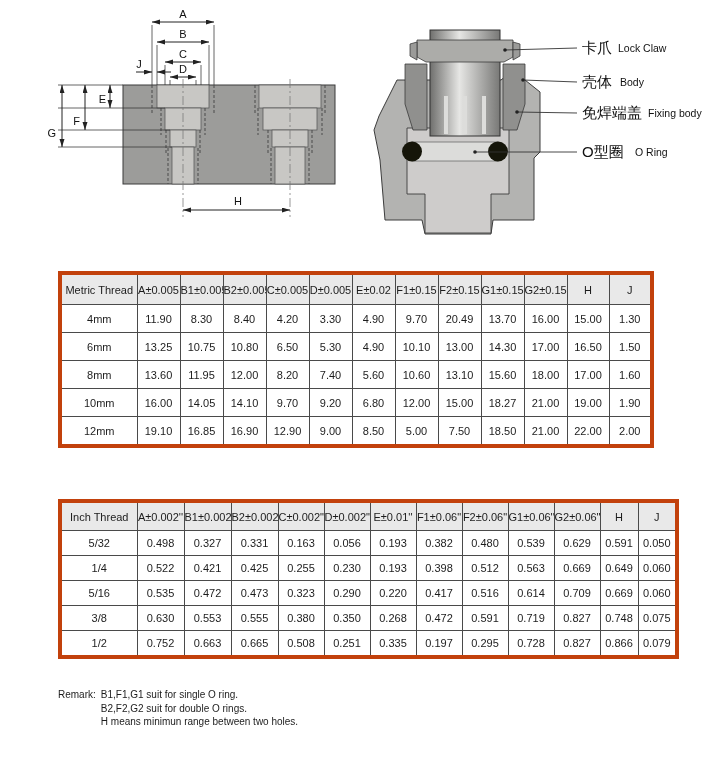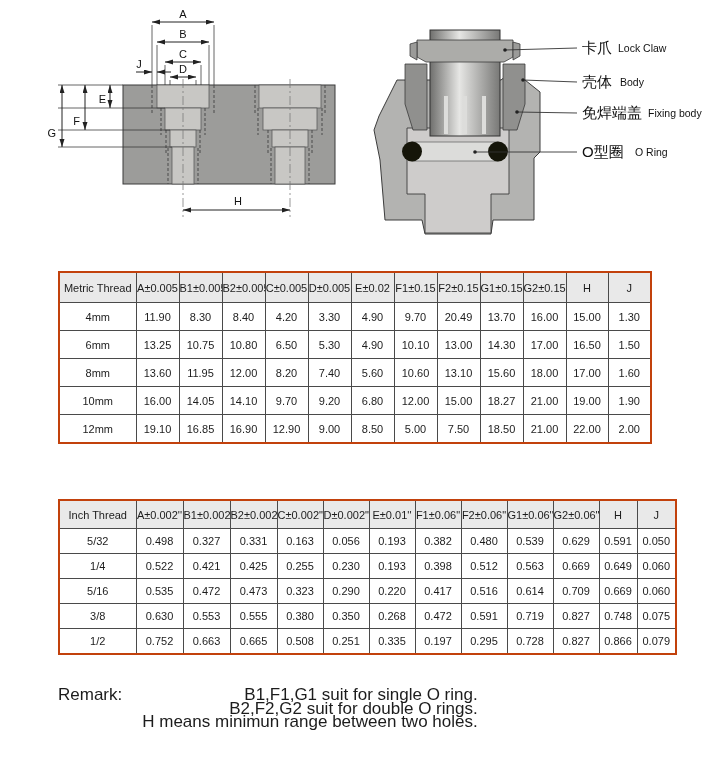--- a/index.html
+++ b/index.html
@@ -2,29 +2,29 @@
 <html><head>
 <meta charset="utf-8">
 <style>
   html,body{margin:0;padding:0;background:#ffffff;}
   .page{position:relative;width:710px;height:782px;background:#fff;overflow:hidden;
         font-family:"Liberation Sans",sans-serif;color:#222;}
   .abs{position:absolute;}
   svg text{font-family:"Liberation Sans",sans-serif;}
   .dimletter{font-size:11px;fill:#111;}
   table.spec{border-collapse:collapse;table-layout:fixed;background:#fff;
-             border:2px solid #c2410c;font-size:11px;color:#1c1c1c;}
+             border:4px solid #c2410c;font-size:11px;color:#1c1c1c;}
   table.spec th,table.spec td{border:1px solid #4a4a4a;text-align:center;vertical-align:middle;
              padding:0;overflow:hidden;white-space:nowrap;font-weight:normal;}
   table.spec th{background:#e9e9e9;}
   #metric-table th{height:29px;} #metric-table td{height:27px;}
   #inch-table th{height:27px;} #inch-table td{height:24px;}
-  .remark{position:absolute;left:58px;top:688px;font-size:17px;line-height:13.5px;
-          display:flex;gap:20px;color:#1c1c1c;}
-  .remark .lines div{white-space:nowrap;text-align:right;}
+  .remark{position:absolute;left:58px;top:688px;font-size:10px;line-height:13.5px;
+          display:flex;gap:5px;color:#1c1c1c;}
+  .remark .lines div{white-space:nowrap;}
   .callout-cn{font-size:15px;fill:#111;}
   .callout-en{font-size:10.5px;fill:#111;}
 </style>
 </head>
 <body>
 
 <div class="page">
 
   <svg class="abs" style="left:30px;top:5px;" width="330" height="240" viewBox="0 0 330 240">
     <defs>

